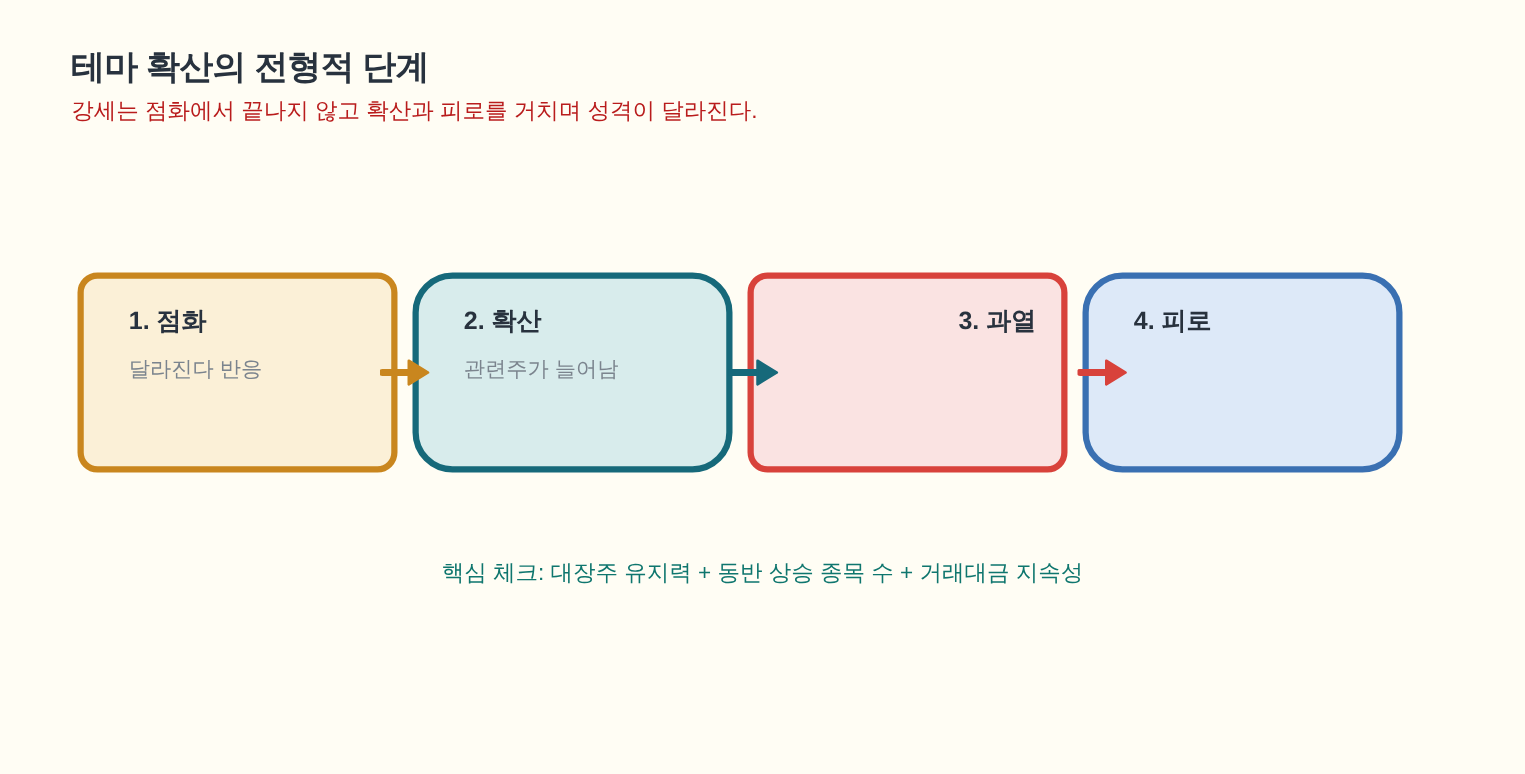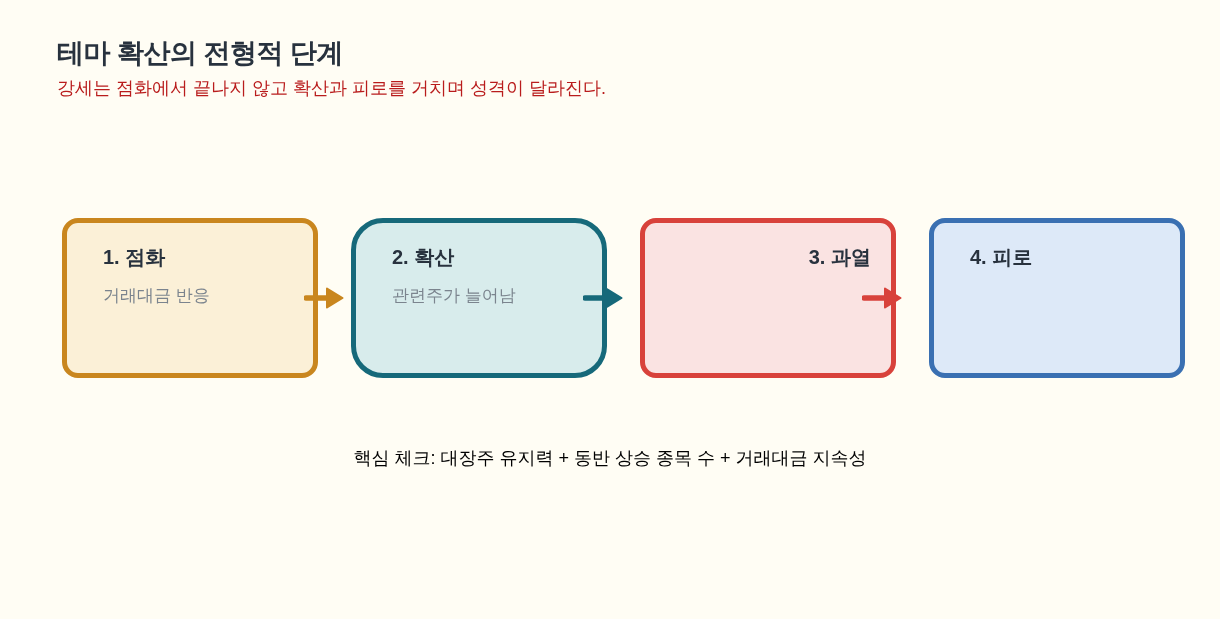--- a/index.html
+++ b/index.html
@@ -31,21 +31,21 @@
     font-size: 18px;
     color: #b91c1c;
     line-height: 1.4;
   }
 
   .stages {
     position: absolute;
     left: 62px;
     top: 218px;
     display: flex;
-    gap: 33px;
+    gap: 12px;
   }
 
   .stage {
     width: 256px;
     height: 160px;
     border: 5px solid;
     border-radius: 16px;
     padding: 22px 20px 0 36px;
   }
 
@@ -71,49 +71,49 @@
   }
   .arrow svg { display: block; width: 40px; height: 26px; }
 
   .note {
     position: absolute;
     left: 0;
     top: 446px;
     width: 1220px;
     text-align: center;
     font-size: 18px;
-    color: #000000;
+    color: #0f766e;
   }
 </style>
 </head>
 <body>
 
 <div class="page" style="background-color: rgb(255, 253, 244);">
 
   <h1 class="title">테마 확산의 전형적 단계</h1>
 
   <p class="subtitle">강세는 점화에서 끝나지 않고 확산과 피로를 거치며 성격이 달라진다.</p>
 
   <div class="stages">
 
     <div class="stage" style="background-color: rgb(251, 240, 215); border-color: rgb(201, 134, 30);">
       <div class="stage-title">1. 점화</div>
-      <div class="stage-desc">거래대금 반응</div>
+      <div class="stage-desc">달라진다 반응</div>
     </div>
 
     <div class="stage" style="background-color: rgb(216, 236, 236); border-color: rgb(22, 105, 122); border-radius: 32px;">
       <div class="stage-title">2. 확산</div>
       <div class="stage-desc">관련주가 늘어남</div>
     </div>
 
     <div class="stage" style="background-color: rgb(250, 227, 226); border-color: rgb(216, 66, 59); text-align: right;">
       <div class="stage-title">3. 과열</div>
     </div>
 
-    <div class="stage" style="background-color: rgb(221, 233, 248); border-color: rgb(58, 112, 178);">
+    <div class="stage" style="background-color: rgb(221, 233, 248); border-color: rgb(58, 112, 178); border-radius: 32px;">
       <div class="stage-title">4. 피로</div>
     </div>
 
   </div>
 
   <div class="arrow" style="left: 304px; color: rgb(201, 134, 30);">
     <svg viewBox="0 0 40 26">
       <line x1="2" y1="13" x2="24" y2="13" stroke="currentColor" stroke-width="5.5" stroke-linecap="round"></line>
       <polygon points="23,3.5 38.5,13 23,22.5" fill="currentColor" stroke="currentColor" stroke-width="2" stroke-linejoin="round"></polygon>
     </svg>

